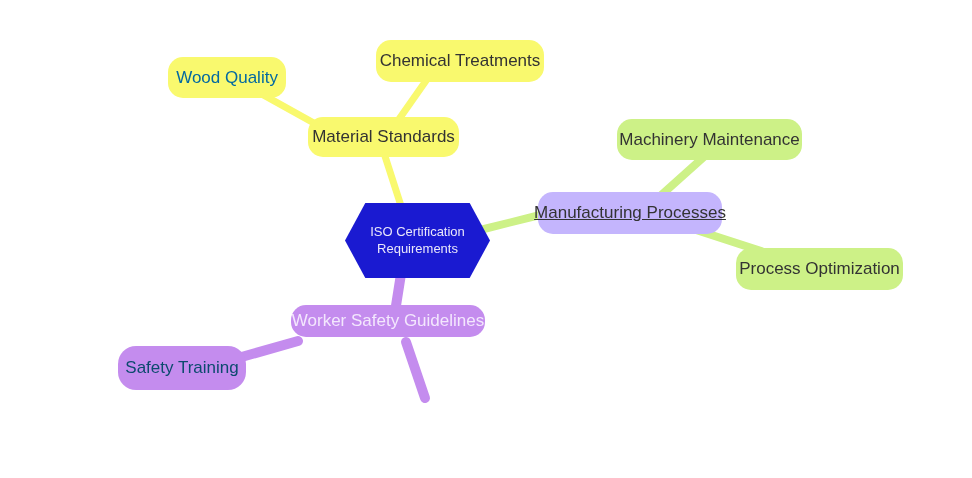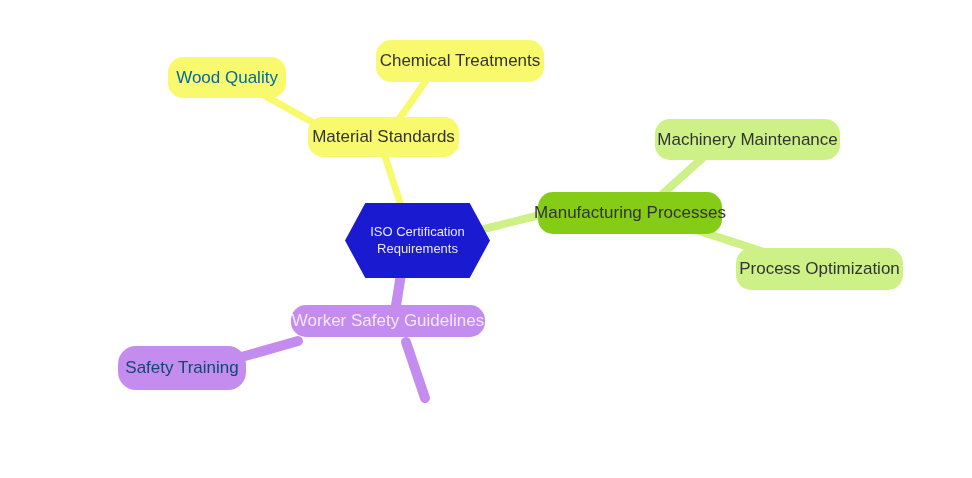--- a/index.html
+++ b/index.html
@@ -74,23 +74,23 @@
   </svg>
 
   <div class="node center n-center" style="background: rgb(26, 26, 209); color: rgb(233, 231, 250);">ISO Certification Requirements</div>
 
   <div class="node n-material" style="background: rgb(249, 249, 110); color: rgb(51, 51, 51);">Material Standards</div>
 
   <div class="node n-wood" style="background: rgb(249, 249, 110); color: #0369a1;">Wood Quality</div>
 
   <div class="node n-chemical" style="background: rgb(249, 249, 110); color: rgb(51, 51, 51);">Chemical Treatments</div>
 
-  <div class="node n-manufact" style="background: #84cc16; color: rgb(51, 51, 51);">Manufacturing Processes</div>
+  <div class="node n-manufact" style="background: #c4b5fd; color: rgb(51, 51, 51); text-decoration: underline;">Manufacturing Processes</div>
 
-  <div class="node n-machinery" style="background: rgb(205, 241, 135); color: rgb(51, 51, 51); margin-left: 38px;">Machinery Maintenance</div>
+  <div class="node n-machinery" style="background: rgb(205, 241, 135); color: rgb(51, 51, 51);">Machinery Maintenance</div>
 
   <div class="node n-procopt" style="background: rgb(205, 241, 135); color: rgb(51, 51, 51);">Process Optimization</div>
 
   <div class="node n-wsg" style="background: rgb(196, 140, 238); color: rgb(243, 231, 253);">Worker Safety Guidelines</div>
 
   <div class="node n-safety" style="background: rgb(196, 140, 238); color: #0c4a6e;">Safety Training</div>
 
 
 </div>
 

